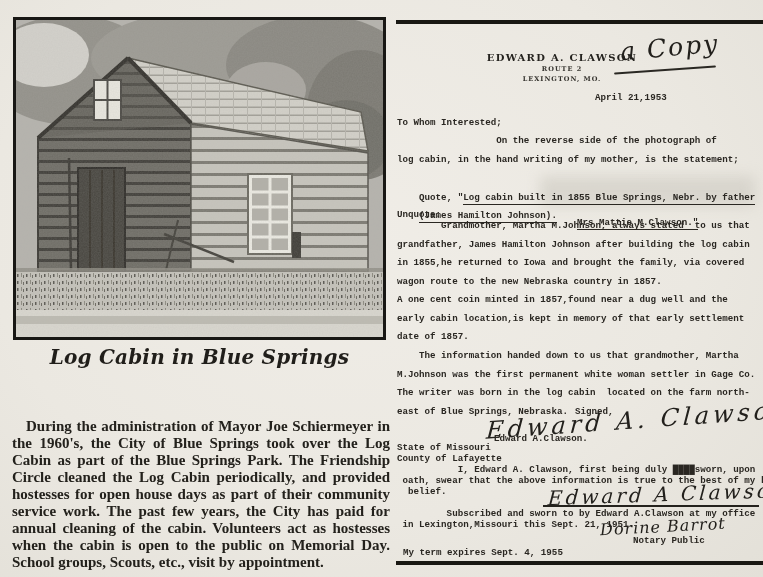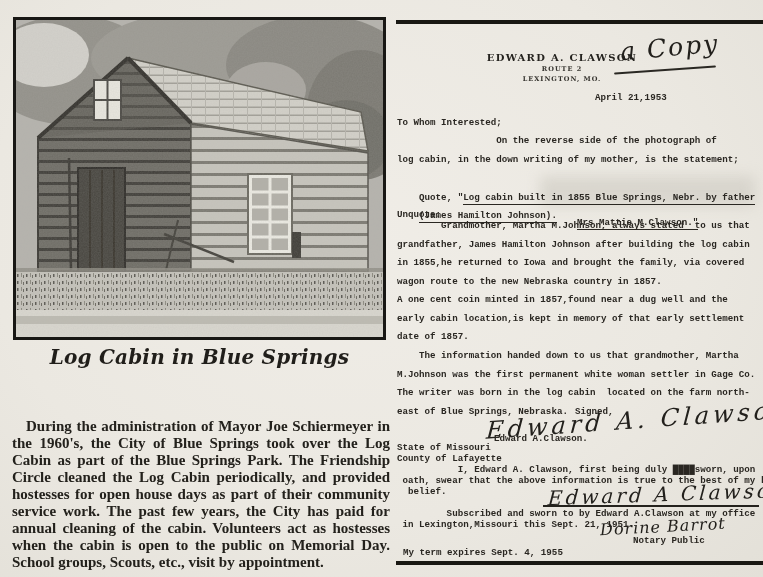--- a/index.html
+++ b/index.html
@@ -155,21 +155,21 @@
     <div class="lh-sub">LEXINGTON, MO.</div>
   </div>
 
   <div class="abs script copy-note">a Copy</div>
   <div class="abs copy-underline"></div>
 
   <div class="abs typed" style="left:595px;top:89px;">April 21,1953</div>
   <div class="abs typed" style="left:397px;top:114px;">To Whom Interested;</div>
 
   <div class="abs typed" style="left:397px;top:132px;">                  On the reverse side of the photograph of
-log cabin, in the down writing of my mother, is the statement;</div>
+log cabin, in the hand writing of my mother, is the statement;</div>
 
   <div class="abs typed" style="left:397px;top:170px;">
     <span>Quote, "</span><span class="u">Log cabin built in 1855 Blue Springs, Nebr. by father</span>
   </div>
   <div class="abs typed" style="left:397px;top:188px;">
     <span class="u">(James Hamilton Johnson).</span><span class="qspacer"></span><span class="mattie"><span class="u">Mrs Mattie M.Clawson."</span></span>
   </div>
   <div class="abs typed" style="left:397px;top:206px;">Unquote:</div>
 
   <div class="abs typed" style="left:397px;top:217px;">        Grandmother, Martha M.Johnson, always stated  to us that

